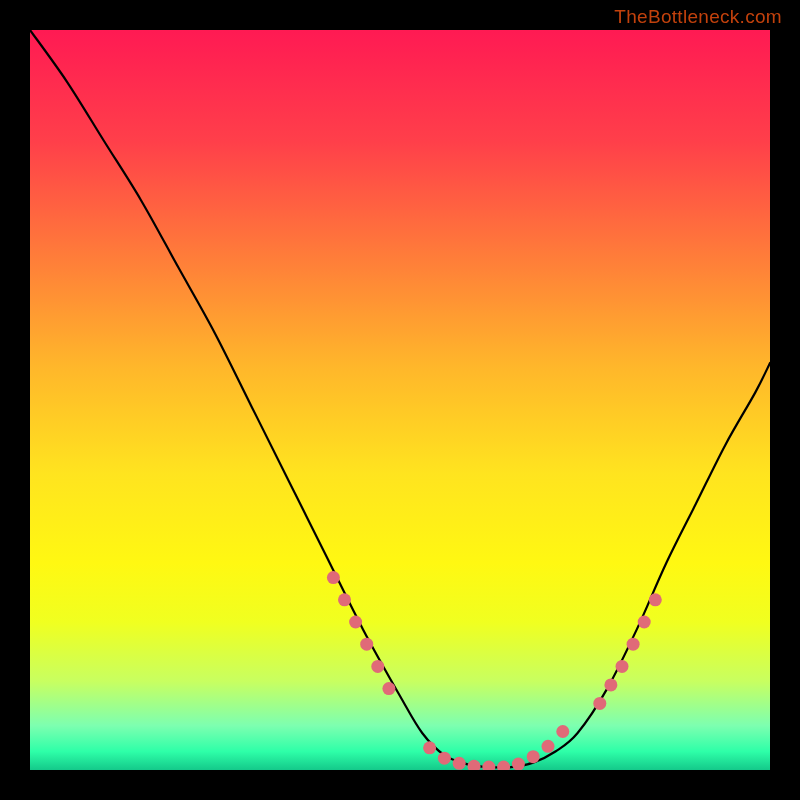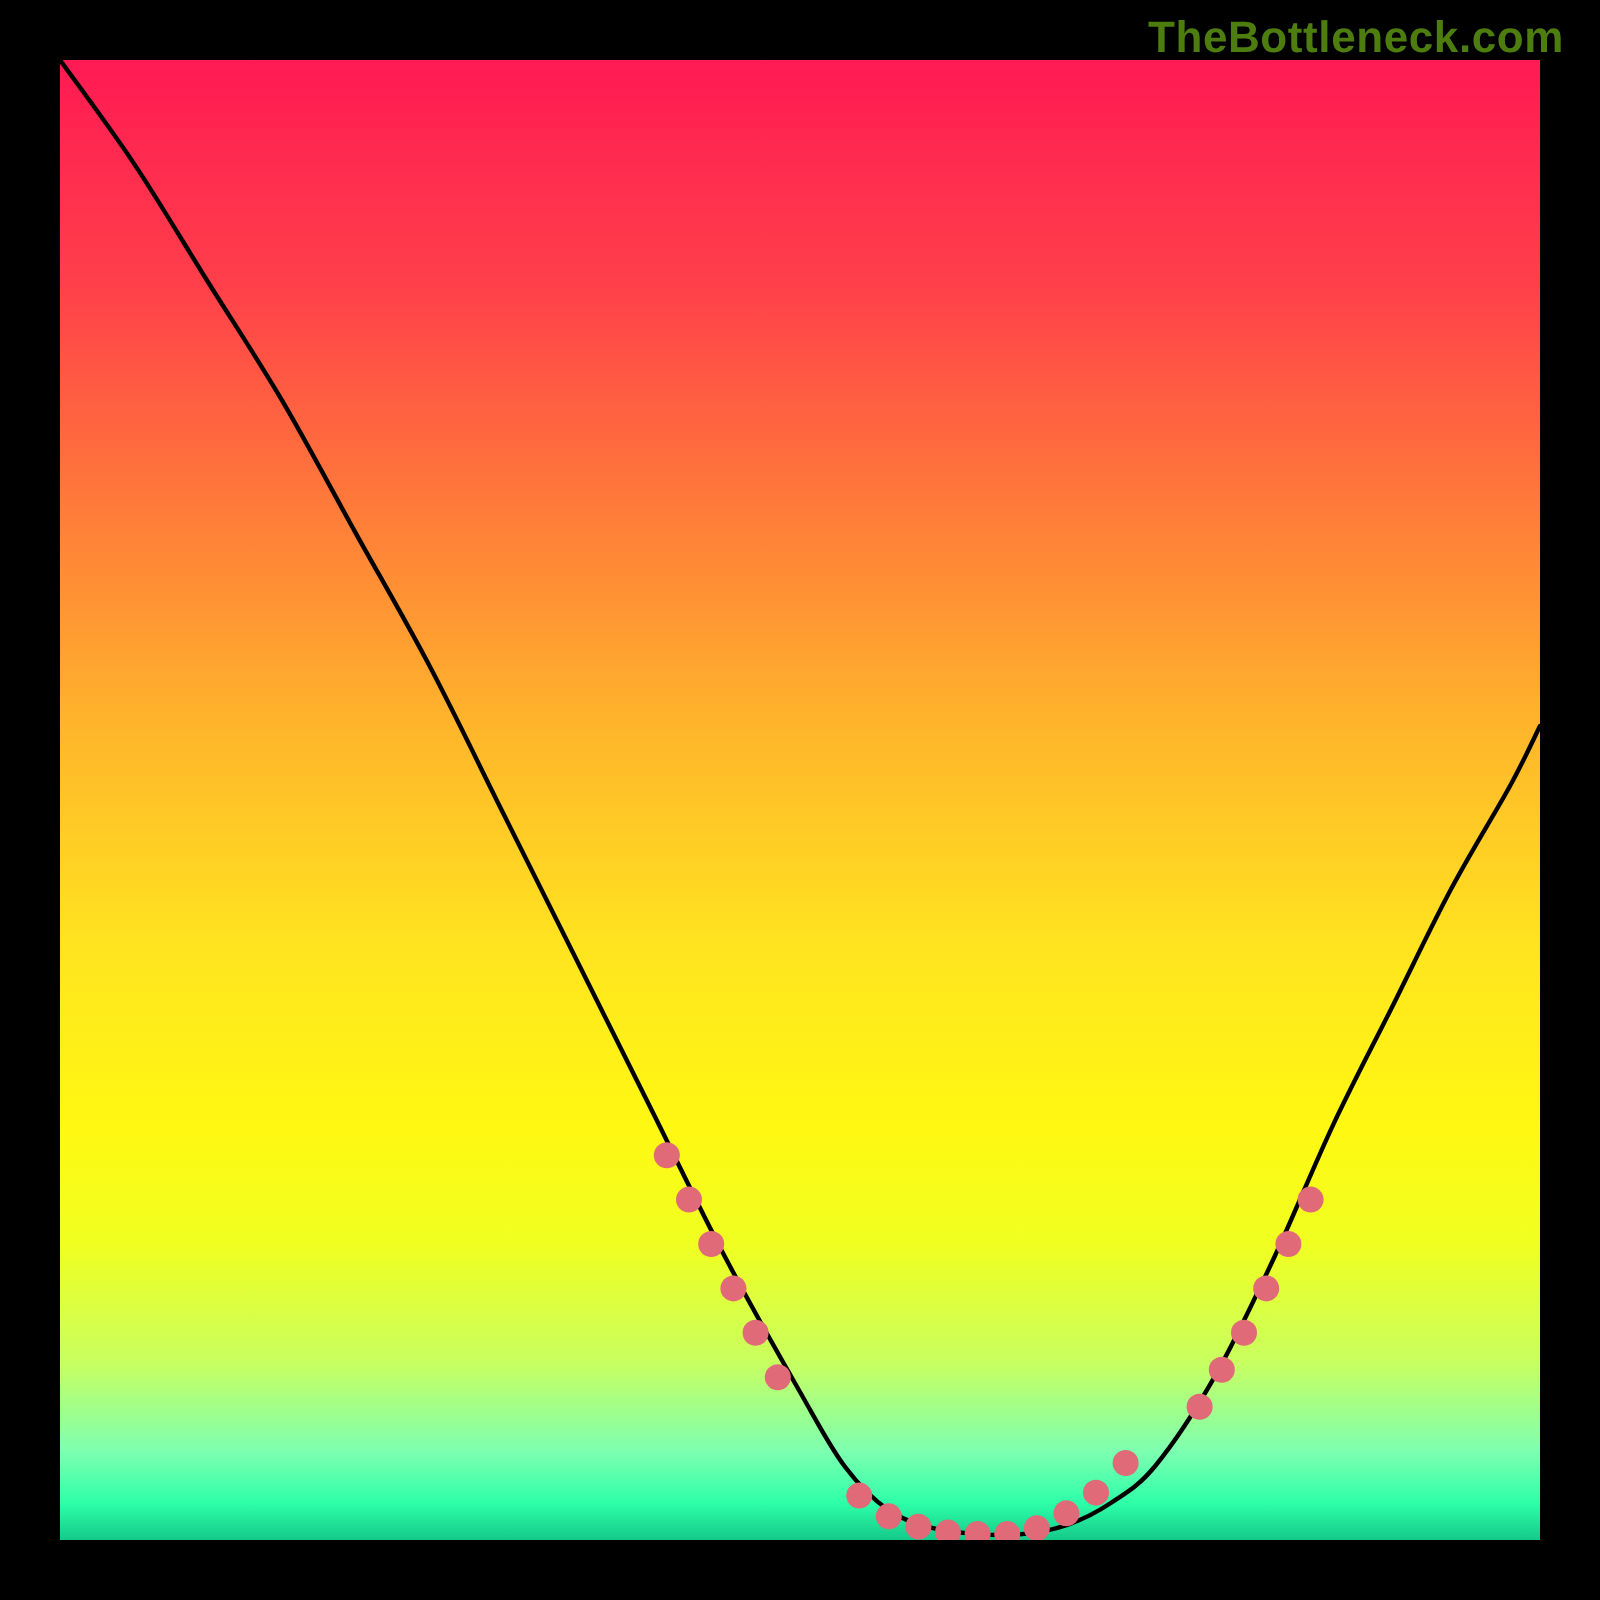--- a/index.html
+++ b/index.html
@@ -8,23 +8,23 @@
     width: 800px;
     height: 800px;
     background: #000;
     position: relative;
     font-family: Arial, sans-serif;
   }
   .watermark {
     position: absolute;
     top: 6px;
     right: 18px;
-    color: #4d7c0f;
-    font-size: 22px;
-    font-weight: 700;
+    color: #c2410c;
+    font-size: 19px;
+    font-weight: 400;
     letter-spacing: 0.3px;
   }
   .plot-area {
     position: absolute;
     left: 30px;
     top: 30px;
     width: 740px;
     height: 740px;
   }
   svg { display: block; }

